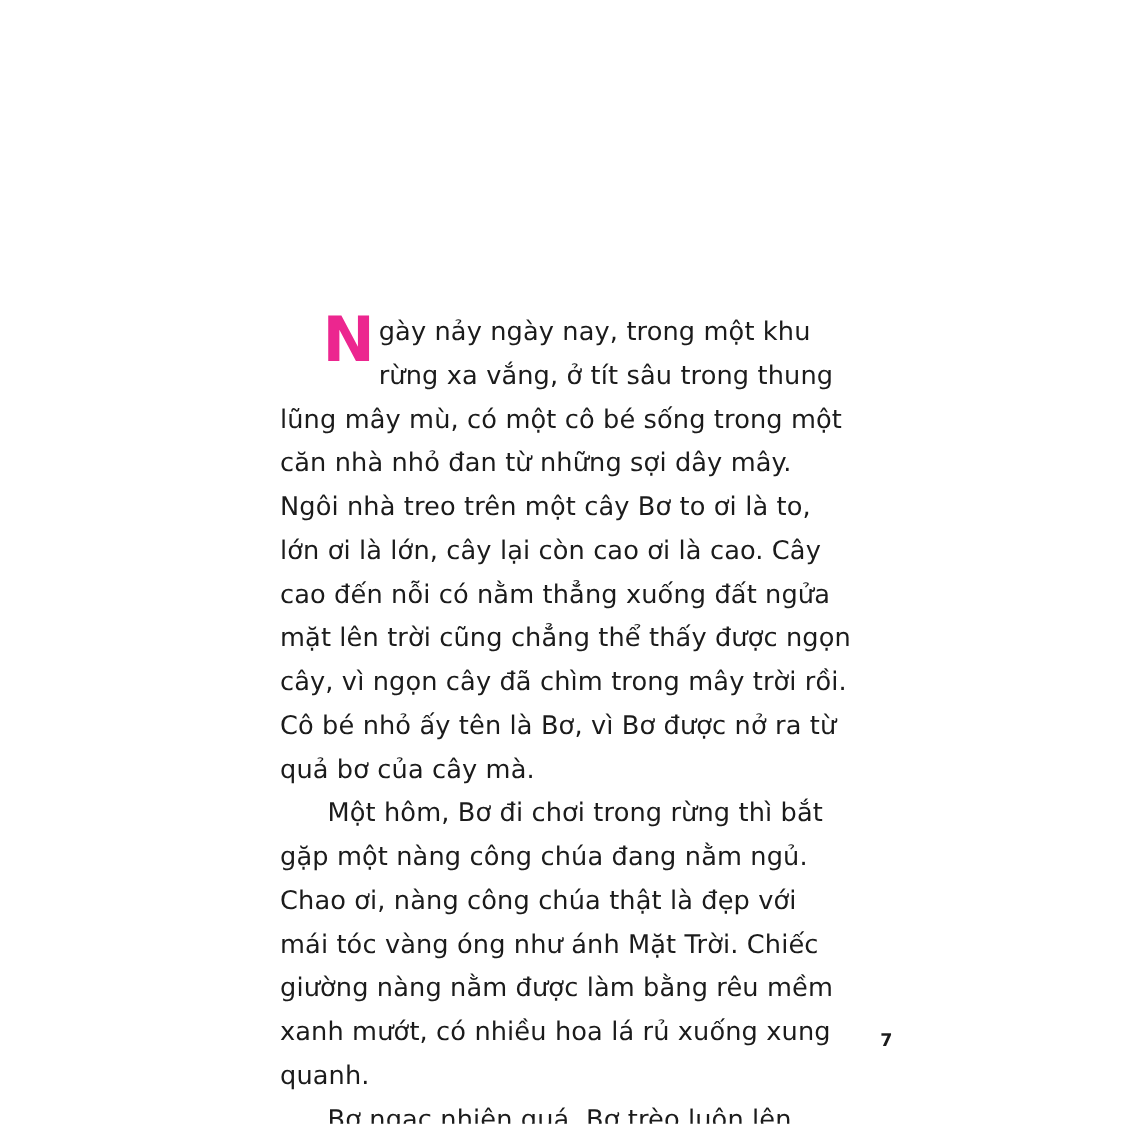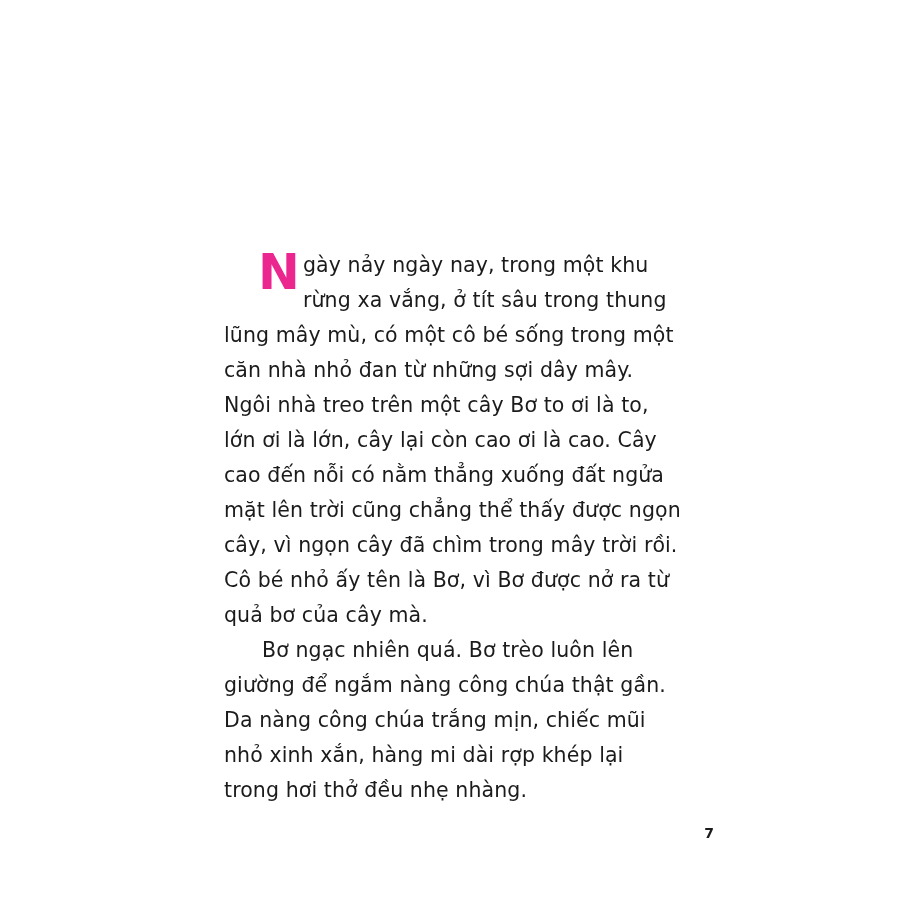--- a/index.html
+++ b/index.html
@@ -69,20 +69,21 @@
 <body>
 
 <div class="page">
 
   <div class="text-block">
 
     <p class="para dropcap-para">
       <span class="dropcap">N</span><span>gày nảy ngày nay, trong một khu rừng xa vắng, ở tít sâu trong thung lũng mây mù, có một cô bé sống trong một căn nhà nhỏ đan từ những sợi dây mây. Ngôi nhà treo trên một cây Bơ to ơi là to, lớn ơi là lớn, cây lại còn cao ơi là cao. Cây cao đến nỗi có nằm thẳng xuống đất ngửa mặt lên trời cũng chẳng thể thấy được ngọn cây, vì ngọn cây đã chìm trong mây trời rồi. Cô bé nhỏ ấy tên là Bơ, vì Bơ được nở ra từ quả bơ của cây mà.</span>
     </p>
 
+    <p class="para indent">Một hôm, Bơ đi chơi trong rừng thì bắt gặp một nàng công chúa đang nằm ngủ. Chao ơi, nàng công chúa thật là đẹp với mái tóc vàng óng như ánh Mặt Trời. Chiếc giường nàng nằm được làm bằng rêu mềm xanh mướt, có nhiều hoa lá rủ xuống xung quanh.</p>
 
     <p class="para indent">Bơ ngạc nhiên quá. Bơ trèo luôn lên giường để ngắm nàng công chúa thật gần. Da nàng công chúa trắng mịn, chiếc mũi nhỏ xinh xắn, hàng mi dài rợp khép lại trong hơi thở đều nhẹ nhàng.</p>
 
   </div>
 
   <div class="page-number">7</div>
 
 </div>
 
 </body></html>

